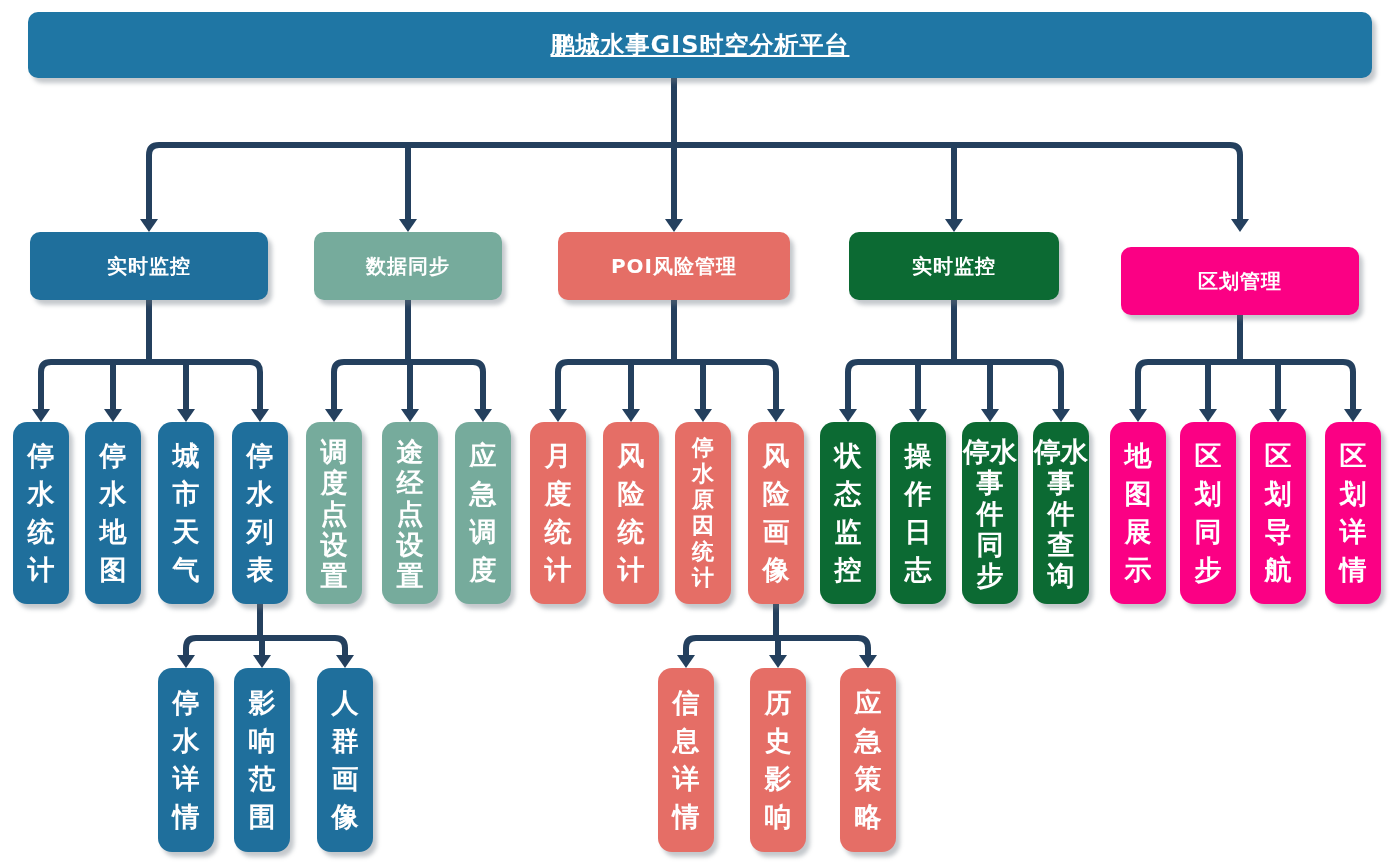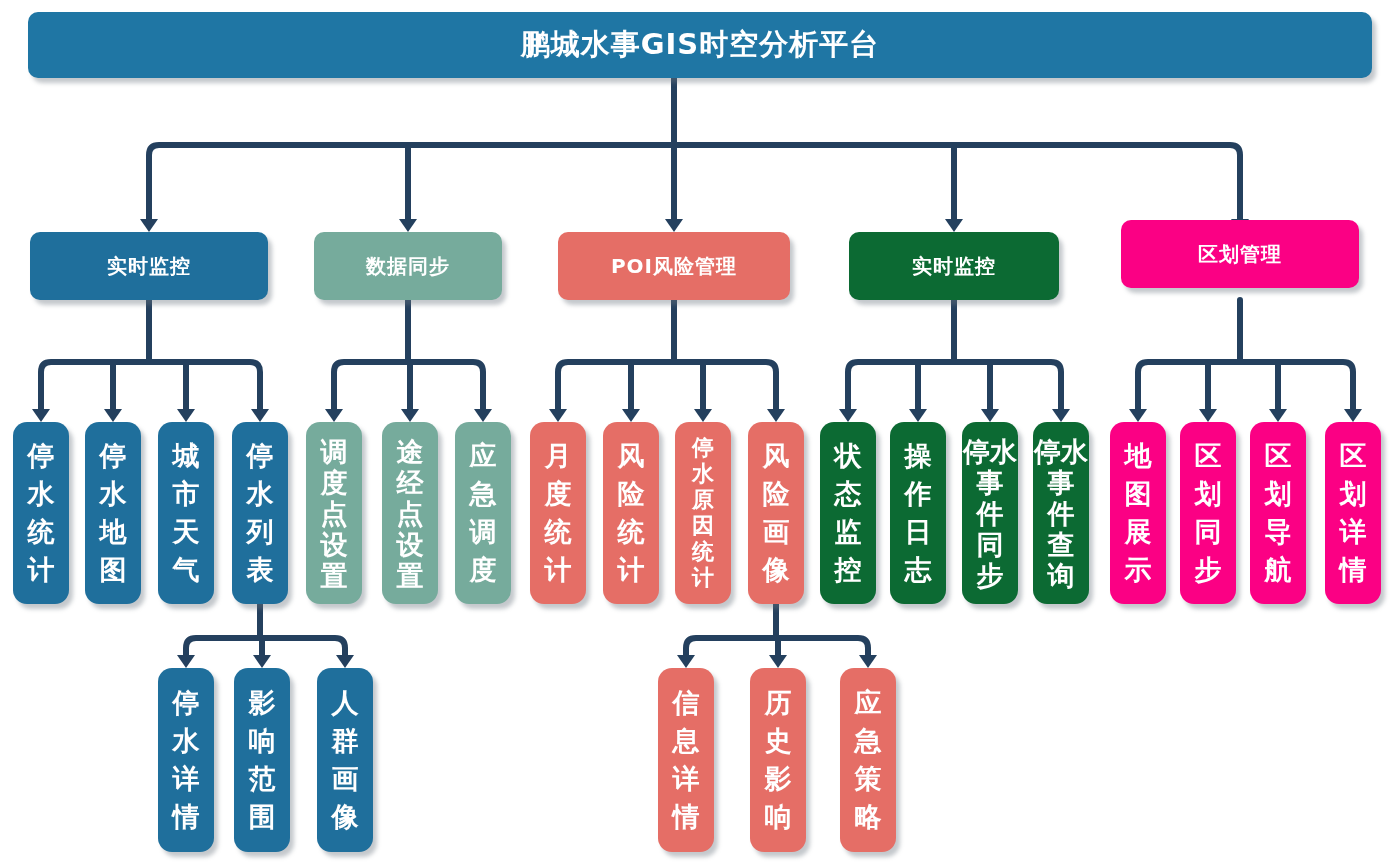--- a/index.html
+++ b/index.html
@@ -1,21 +1,21 @@
 <!DOCTYPE html>
 <html><head>
 <meta charset="utf-8">
 <style>
   html,body{margin:0;padding:0;background:#ffffff;}
   #stage{position:relative;width:1400px;height:868px;background:#ffffff;overflow:hidden;
          font-family:"DejaVu Sans","Liberation Sans",sans-serif;}
   #wires{position:absolute;left:0;top:0;width:1400px;height:868px;}
   .node{position:absolute;border-radius:10px;display:flex;align-items:center;justify-content:center;
         color:#fff;font-weight:700;box-shadow:4px 5px 4px rgba(108,118,128,.40);box-sizing:border-box;}
-  .title-bar{border-radius:10px;font-size:29px;letter-spacing:1px;}
+  .title-bar{border-radius:10px;font-size:24px;letter-spacing:1px;text-decoration:underline;}
   .l2{font-size:20px;letter-spacing:1px;text-align:center;}
   .vert{border-radius:14px;flex-direction:column;}
   .vline{text-align:center;white-space:nowrap;}
 </style>
 </head>
 <body>
 
 <div id="stage">
   <svg id="wires" xmlns="http://www.w3.org/2000/svg">
       <path d="M 674 78 V 145 M 149 155 Q 149 145 159 145 H 1230 Q 1240 145 1240 155 M 149 155 V 221 M 408 145 V 221 M 674 145 V 221 M 954 145 V 221 M 1240 155 V 221" fill="none" stroke="#24405e" stroke-width="6" stroke-linecap="round"></path>
@@ -198,21 +198,21 @@
         <div class="vline" style="font-size: 27px; line-height: 31px;">同</div>
         <div class="vline" style="font-size: 27px; line-height: 31px;">步</div>
       </div>
       <div class="node vert" style="left: 1033px; top: 422px; width: 56px; height: 182px; background: rgb(12, 106, 51);">
         <div class="vline" style="font-size: 27px; line-height: 31px;">停水</div>
         <div class="vline" style="font-size: 27px; line-height: 31px;">事</div>
         <div class="vline" style="font-size: 27px; line-height: 31px;">件</div>
         <div class="vline" style="font-size: 27px; line-height: 31px;">查</div>
         <div class="vline" style="font-size: 27px; line-height: 31px;">询</div>
       </div>
-      <div class="node l2" style="left: 1121px; top: 220px; width: 238px; height: 68px; background: rgb(251, 0, 132);">
+      <div class="node l2" style="left: 1121px; top: 247px; width: 238px; height: 68px; background: rgb(251, 0, 132);">
         <span>区划管理</span>
       </div>
       <div class="node vert" style="left: 1110px; top: 422px; width: 56px; height: 182px; background: rgb(251, 0, 132);">
         <div class="vline" style="font-size: 27px; line-height: 38px;">地</div>
         <div class="vline" style="font-size: 27px; line-height: 38px;">图</div>
         <div class="vline" style="font-size: 27px; line-height: 38px;">展</div>
         <div class="vline" style="font-size: 27px; line-height: 38px;">示</div>
       </div>
       <div class="node vert" style="left: 1180px; top: 422px; width: 56px; height: 182px; background: rgb(251, 0, 132);">
         <div class="vline" style="font-size: 27px; line-height: 38px;">区</div>

